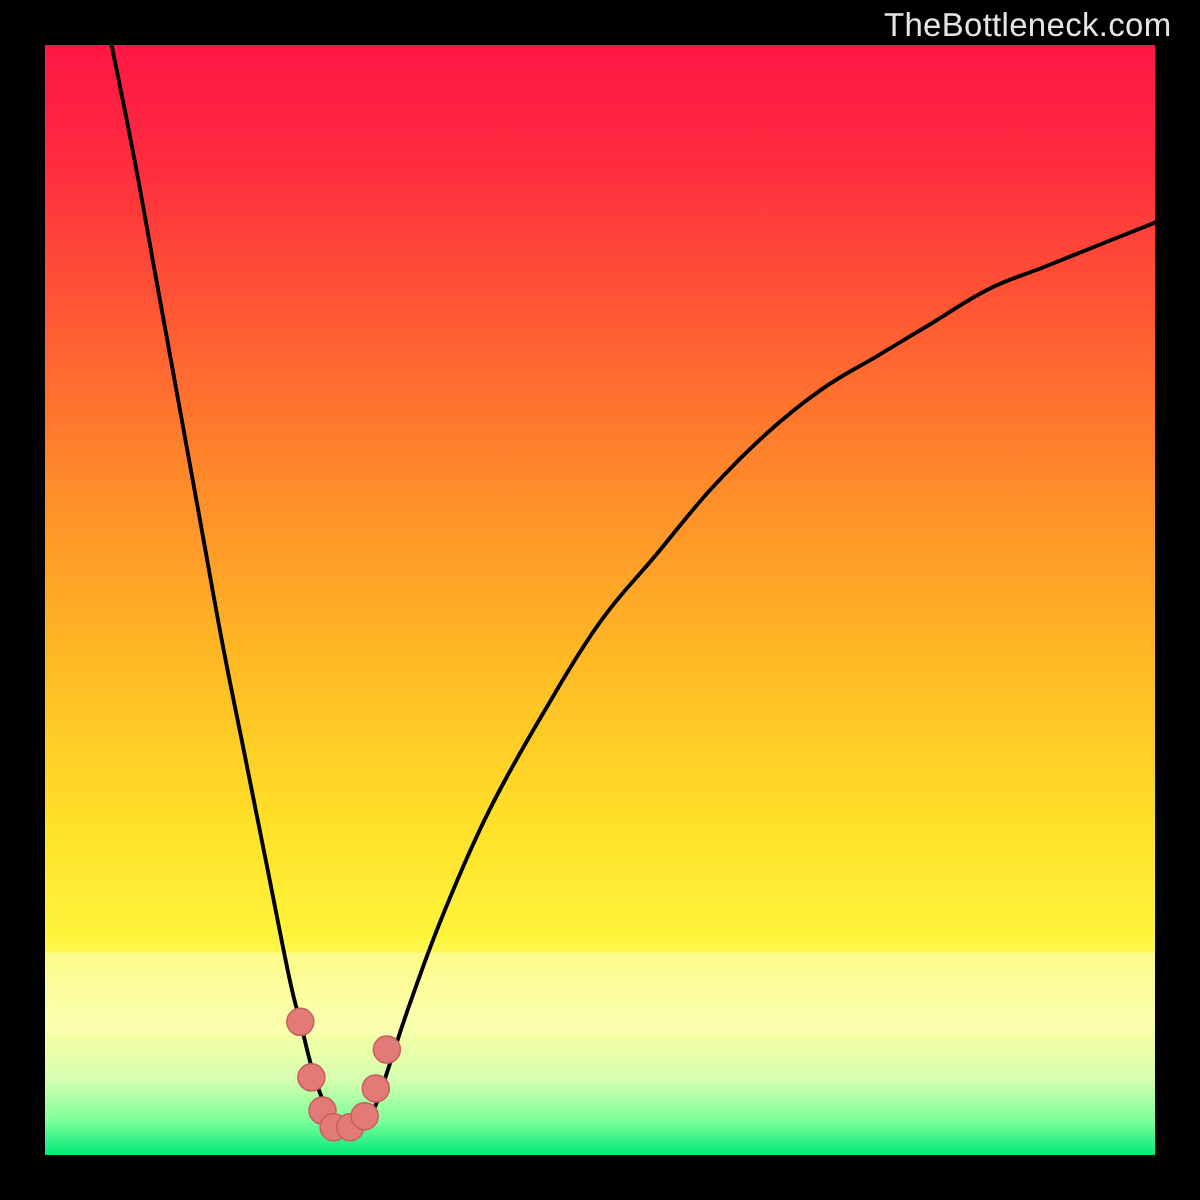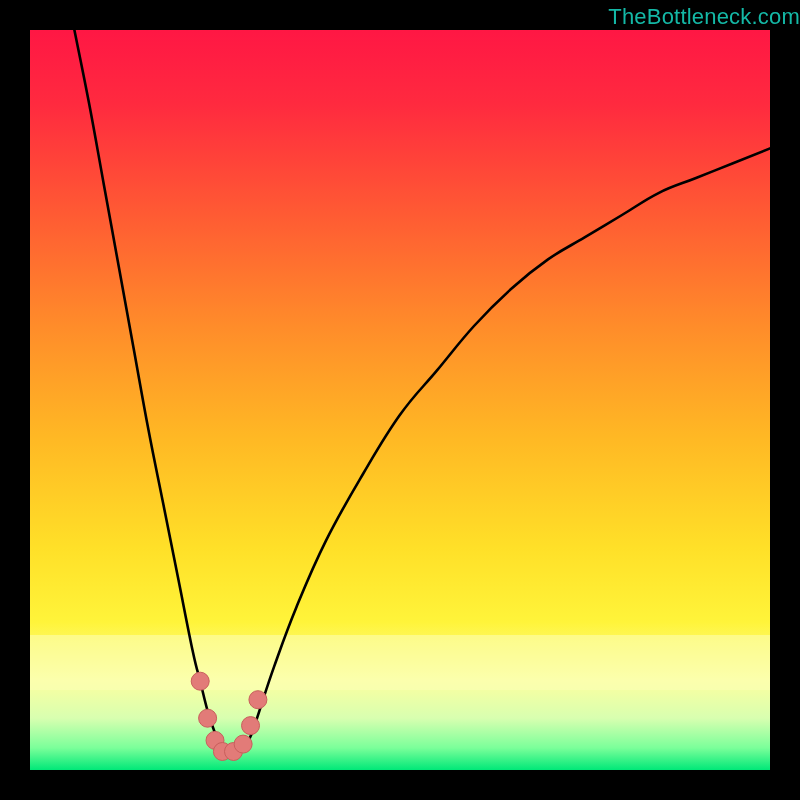--- a/index.html
+++ b/index.html
@@ -39,22 +39,22 @@
     inset: 0;
   }
   .curve-layer svg {
     display: block;
     width: 100%;
     height: 100%;
   }
   .watermark {
     position: absolute;
     top: 4px;
-    right: 0;
-    color: #14b8a6;
+    right: 19px;
+    color: #e5e5e5;
     font-size: 22px;
     z-index: 5;
     letter-spacing: 0.2px;
   }
 </style>
 </head>
 <body>
 
 <div class="stage">
 

